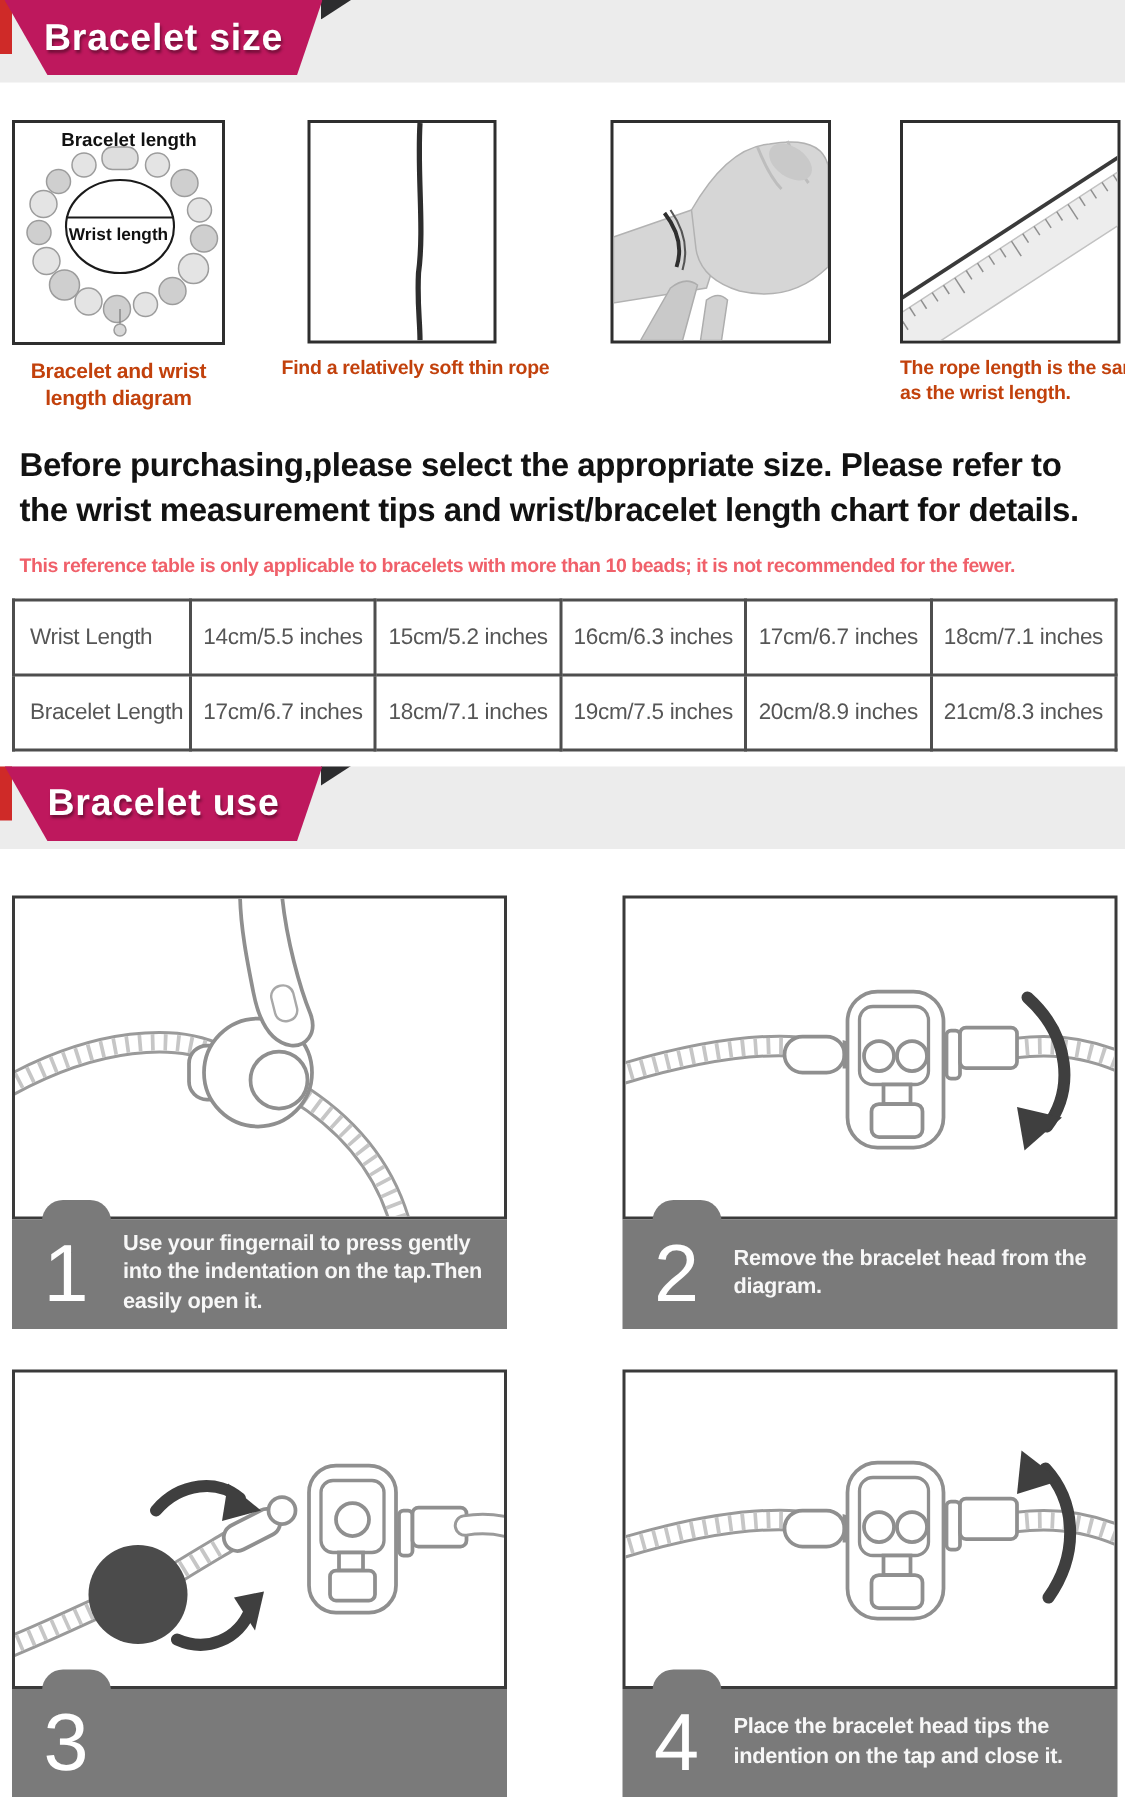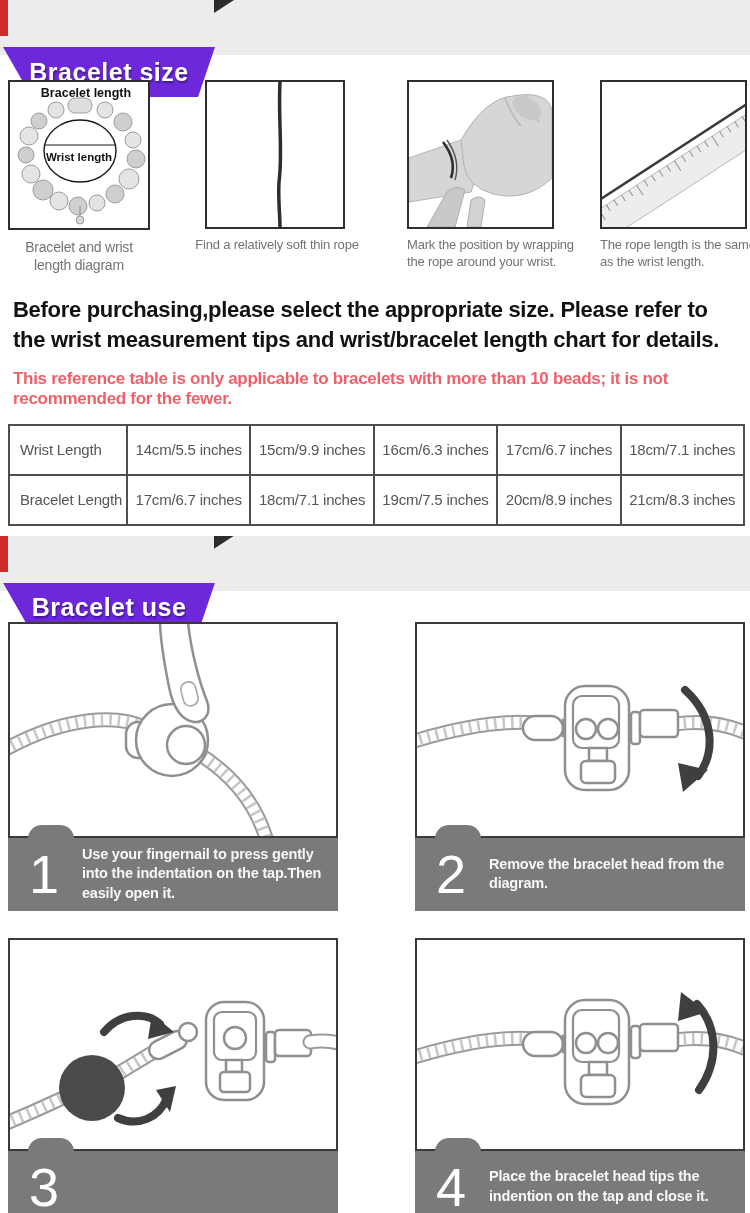--- a/index.html
+++ b/index.html
@@ -5,50 +5,50 @@
   * { margin:0; padding:0; box-sizing:border-box; }
   html,body { width:750px; background:#ffffff; font-family:"Liberation Sans", sans-serif; }
   body { height:1213px; overflow:hidden; position:relative; }
 
   
   .strip { width:750px; height:55px; background:#ececec; position:relative; }
   .ribbon-wrap { position:absolute; left:0; top:0; width:240px; height:55px; }
   .ribbon-red { position:absolute; left:0; top:0; width:8px; height:36px; background:#cf2a28; }
   .ribbon-fold { position:absolute; left:214px; top:0; width:20px; height:13px;
                  background:#2c2c2e; clip-path:polygon(0 0,100% 0,0 100%); }
-  .ribbon { position:absolute; left:3px; top:0; width:212px; height:50px; background:#6d28d9;
+  .ribbon { position:absolute; left:3px; top:0; width:212px; height:50px; background:#be185d;
             clip-path:polygon(0 0,100% 0,92% 100%,13.5% 100%);
             display:flex; align-items:center; justify-content:center;
-            filter:drop-shadow(0 3px 2px rgba(0,0,0,0.25));margin-top:47px; }
+            filter:drop-shadow(0 3px 2px rgba(0,0,0,0.25)); }
   .ribbon span { color:#ffffff; font-weight:bold; font-size:25px; letter-spacing:.5px;
                  text-shadow:1px 2px 2px rgba(0,0,0,.4); }
 
   
   .measure-section { height:240px; position:relative; }
   .m-item { position:absolute; top:25px; }
   .m-box { background:#fff; border:2px solid #2e2e2e; position:relative; overflow:hidden; }
-  .m-cap { font-weight:normal; color:#737373; font-size:13px; line-height:1.3; margin-top:8px; letter-spacing:-.2px; }
+  .m-cap { font-weight:bold; color:#c2410c; font-size:13px; line-height:1.3; margin-top:8px; letter-spacing:-.2px; }
   .cap-center { text-align:center; font-size:14px; }
   .cap-nowrap { white-space:nowrap; text-align:center; margin-left:-28px; width:200px; }
   #mi1 { left:8px;  width:142px; }
-  #mi2 { left:205px; width:140px; }
+  #mi2 { left:205px; width:126px; }
   #mi3 { left:407px; width:147px; }
   #mi4 { left:600px; width:147px; }
   #mi1 .m-box { height:150px; }
   #mi2 .m-box { height:149px; }
   #mi3 .m-box { height:149px; }
   #mi4 .m-box { height:149px; }
   .overlay-label { position:absolute; width:100%; text-align:center; font-weight:bold; color:#111; }
   .lbl-top { top:4px; font-size:12.5px; padding-left:14px; }
   .lbl-mid { top:69px; font-size:11.5px; }
 
   
   .intro { margin:0 10px 0 13px; width:732px; font-weight:bold; color:#121212;
            font-size:22px; line-height:1.38; letter-spacing:-.3px; }
-  .note { margin:13px 0 0 13px; font-weight:bold; color:#f0606a; font-size:17px; letter-spacing:-.3px; }
+  .note { margin:13px 0 0 13px; font-weight:bold; color:#f0606a; font-size:13px; letter-spacing:-.3px; }
 
   
   table.size { margin:15px 0 0 8px; width:737px; border-collapse:collapse; table-layout:fixed; }
   table.size td { border:2px solid #4e4e4e; height:50px; color:#565656; font-size:15px;
                   text-align:center; letter-spacing:-.2px; }
   table.size td.rowhead { text-align:left; padding-left:10px; width:118px; }
 
   
   .use-strip { margin-top:10px; }
   .use-row { position:relative; height:289px; }
@@ -140,21 +140,20 @@
         <path d="M0,76 L52,58 Q66,53 78,60 L62,110 L0,120 Z" fill="#d6d6d6" stroke="#b2b2b2"></path>
         <path d="M52,58 Q76,16 104,14 Q138,8 143,28 L143,96 Q118,120 84,112 Q58,104 55,84 Z" fill="#d6d6d6" stroke="#b2b2b2"></path>
         <path d="M96,16 Q104,36 112,44 M116,12 Q124,32 130,40" stroke="#bdbdbd" stroke-width="2" fill="none"></path>
         <ellipse cx="118" cy="26" rx="16" ry="10" fill="#c9c9c9" transform="rotate(35 118 26)"></ellipse>
         <path d="M34,60 Q48,78 42,96" stroke="#2f2f2f" stroke-width="2.6" fill="none"></path>
         <path d="M38,58 Q52,78 46,98" stroke="#555555" stroke-width="1.4" fill="none"></path>
         <path d="M18,145 L38,110 Q48,102 56,108 L46,145 Z" fill="#c9c9c9" stroke="#adadad"></path>
         <path d="M58,145 L62,118 Q70,112 76,118 L72,145 Z" fill="#d2d2d2" stroke="#adadad"></path>
       </svg>
     </div>
-    <div class="m-cap" style="width:170px;">Mark the position by wrapping the rope around your wrist.</div>
   </div>
 
   <div class="m-item" id="mi4">
     <div class="m-box">
       <svg width="143" height="145" viewBox="0 0 143 145">
         <g transform="rotate(-33 0 140)">
           <line x1="-10" y1="120" x2="210" y2="120" stroke="#3a3a3a" stroke-width="2.5"></line>
           <rect x="-10" y="128" width="220" height="30" fill="#ededed" stroke="#c2c2c2"></rect>
           <g stroke="#8f8f8f" stroke-width="1">
             <line x1="4" y1="128" x2="4" y2="140"></line>
@@ -188,21 +187,21 @@
 </div>
 
 <p class="intro">Before purchasing,please select the appropriate size. Please refer to the wrist measurement tips and wrist/bracelet length chart for details.</p>
 <p class="note">This reference table is only applicable to bracelets with more than 10 beads; it is not recommended for the fewer.</p>
 
 <table class="size">
   <tbody>
     <tr>
       <td class="rowhead">Wrist Length</td>
       <td>14cm/5.5 inches</td>
-      <td>15cm/9.9 inches</td>
+      <td>15cm/5.2 inches</td>
       <td>16cm/6.3 inches</td>
       <td>17cm/6.7 inches</td>
       <td>18cm/7.1 inches</td>
     </tr>
     <tr>
       <td class="rowhead">Bracelet Length</td>
       <td>17cm/6.7 inches</td>
       <td>18cm/7.1 inches</td>
       <td>19cm/7.5 inches</td>
       <td>20cm/8.9 inches</td>

